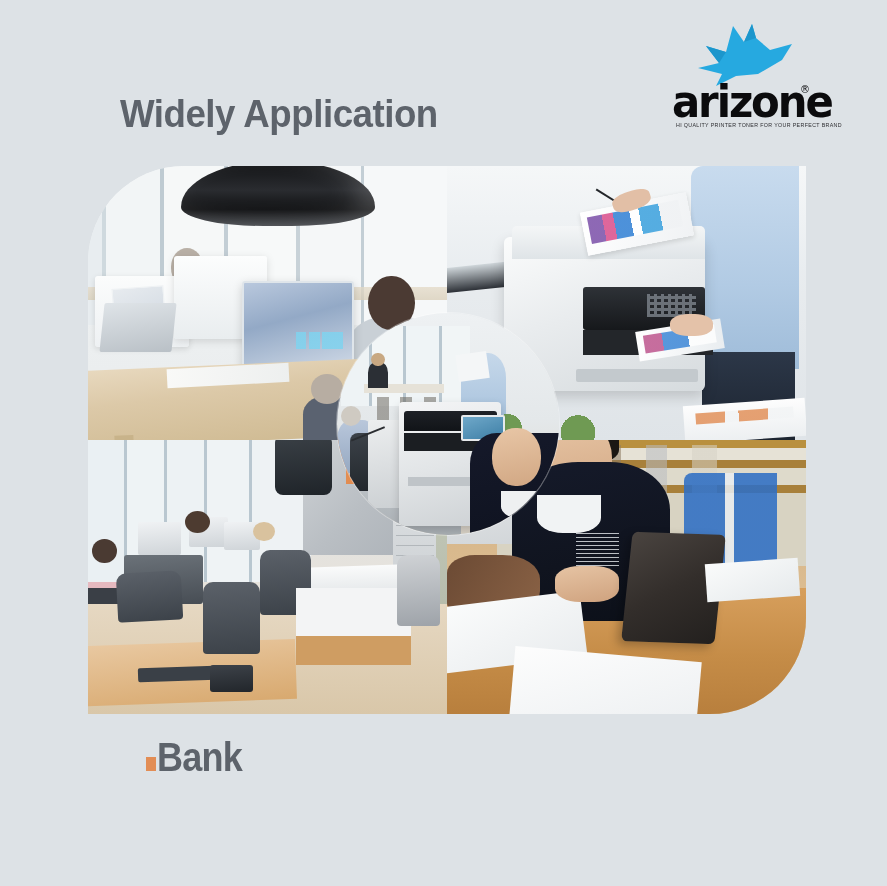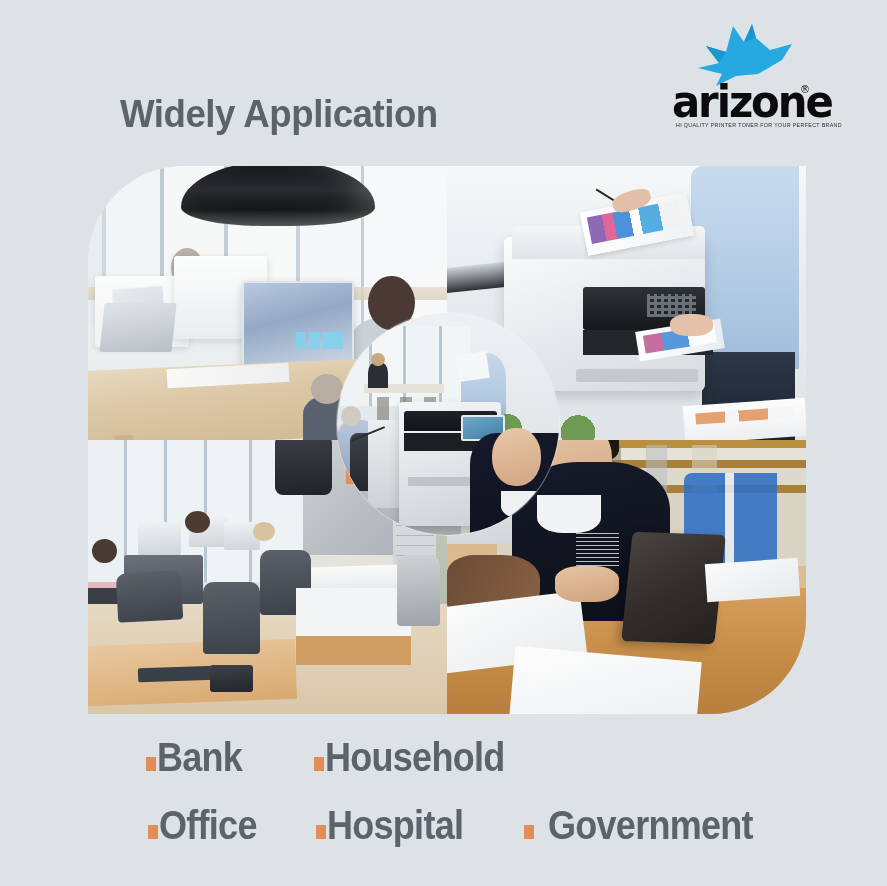--- a/index.html
+++ b/index.html
@@ -849,38 +849,18 @@
   </div>
 
   <div class="labels">
 
     <div class="label-row row1">
       <div class="label-item">
         <span class="label-bullet"></span>
         <span class="label-text">Bank</span>
       </div>
       <span class="gap-a"></span>
-      <div class="label-item">
-        <span class="label-bullet"></span>
-        <span class="label-text">Household</span>
-      </div>
       <span class="gap-b"></span>
     </div>
 
-    <div class="label-row row2">
-      <div class="label-item">
-        <span class="label-bullet"></span>
-        <span class="label-text">Office</span>
-      </div>
-      <span class="gap-c"></span>
-      <div class="label-item">
-        <span class="label-bullet"></span>
-        <span class="label-text">Hospital</span>
-      </div>
-      <span class="gap-d"></span>
-      <div class="label-item">
-        <span class="label-bullet"></span>
-        <span class="label-text" style="margin-left:14px">Government</span>
-      </div>
-    </div>
 
   </div>
 </div>
 
 </body></html>

